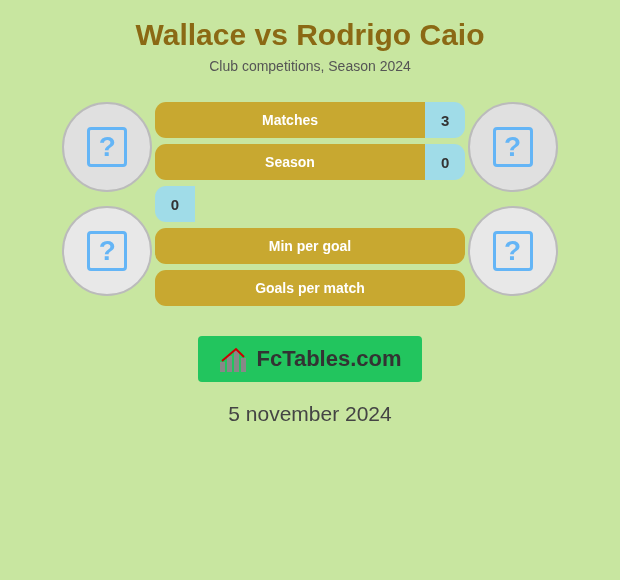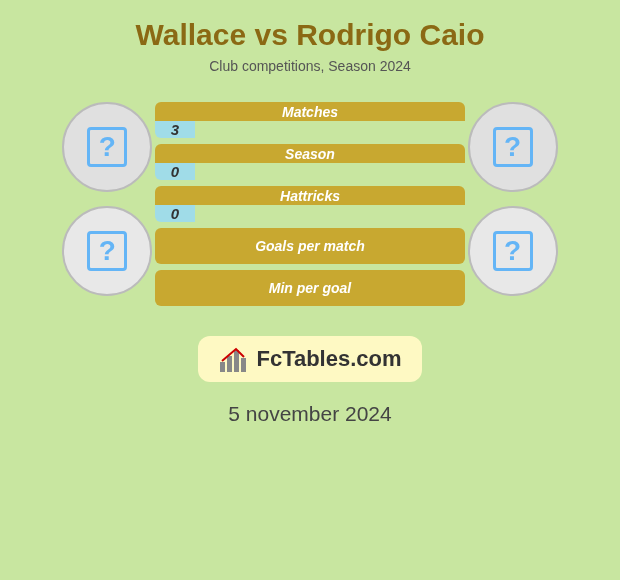--- a/index.html
+++ b/index.html
@@ -94,25 +94,24 @@
 
     .stats-column {
       display: flex;
       flex-direction: column;
       gap: 6px;
       width: 360px;
     }
 
     .stat-row {
       display: flex;
-      flex-direction: column;
+      flex-direction: row;
       height: 36px;
-      border-radius: 6px;
+      border-radius: 11px;
       overflow: hidden;
-      font-style: italic;
     }
 
     .stat-label {
       background-color: #c8a830;
       color: #fff;
       font-size: 14px;
       font-weight: bold;
       display: flex;
       align-items: center;
       justify-content: center;
@@ -130,22 +129,22 @@
       justify-content: center;
       width: 40px;
     }
 
     .stat-row-no-value .stat-label {
       flex: 1;
     }
 
     .logo-area {
       margin-top: 30px;
-      background-color: #fef9c3;
-      border-radius: 12px;
+      background-color: #22c55e;
+      border-radius: 4px;
       padding: 8px 20px;
       display: flex;
       align-items: center;
       gap: 8px;
     }
 
     .logo-icon {
       width: 30px;
       height: 30px;
     }
@@ -188,30 +187,29 @@
         <div class="stat-label">Matches</div>
         <div class="stat-value">3</div>
       </div>
 
       <div class="stat-row">
         <div class="stat-label">Season</div>
         <div class="stat-value">0</div>
       </div>
 
       <div class="stat-row">
-        <div class="stat-label">Hattricks</div>
         <div class="stat-value">0</div>
+      </div>
+
+      <div class="stat-row stat-row-no-value">
+        <div class="stat-label">Min per goal</div>
       </div>
 
       <div class="stat-row stat-row-no-value">
         <div class="stat-label">Goals per match</div>
-      </div>
-
-      <div class="stat-row stat-row-no-value">
-        <div class="stat-label">Min per goal</div>
       </div>
 
     </div>
 
     <div class="player-column">
       <div class="avatar">
         <div class="avatar-question">?</div>
       </div>
       <div class="avatar-small">
         <div class="avatar-question">?</div>

